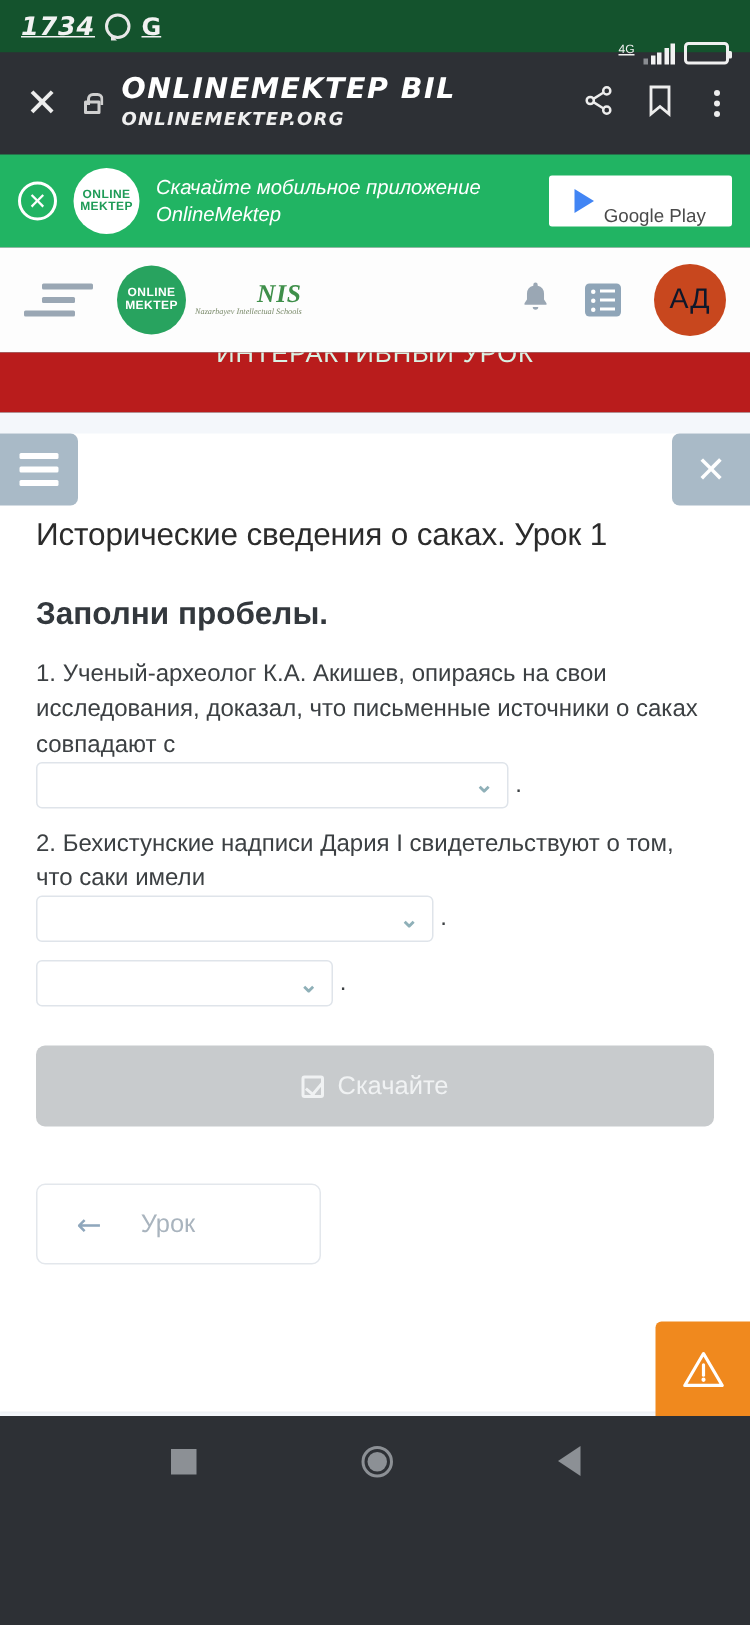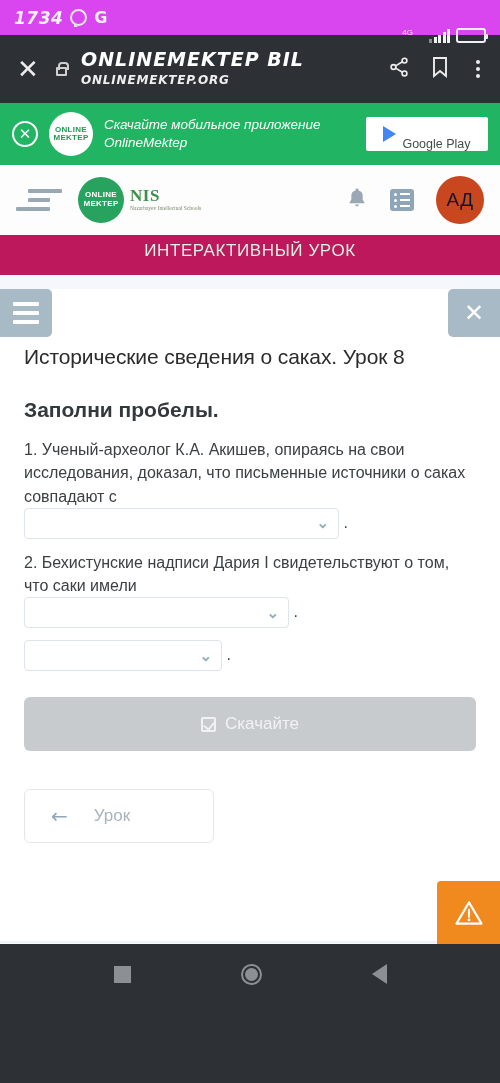--- a/index.html
+++ b/index.html
@@ -6,37 +6,38 @@
   html, body {
     width: 500px; height: 1083px;
     background: #2d3035;
     font-family: "Liberation Sans", sans-serif;
     overflow: hidden;
   }
   .phone { position: relative; width: 500px; height: 1083px; background:#2d3035; }
 
   
   .statusbar {
-    height: 35px; background:#d946ef; color:#f2f2f2;
+    height: 35px; background:#14532d; color:#f2f2f2;
     display:flex; align-items:center; justify-content:space-between;
     padding: 0 14px;
+    text-decoration: underline;
   }
   .sb-left { display:flex; align-items:center; gap:7px; }
   .sb-time {
     font-family:"DejaVu Sans", sans-serif;
     font-size:17px; font-weight:700; font-style:italic; letter-spacing:0.5px;
   }
   .wa-icon { width:17px; height:17px; border:2px solid #e8e8e8; border-radius:50%;
              position:relative; }
   .wa-icon::after{ content:""; position:absolute; left:2px; bottom:-3px;
              border-left:4px solid #e8e8e8; border-top:4px solid transparent;
              border-bottom: 0; }
   .g-letter{ font-size:16px; font-weight:600; font-family:"DejaVu Sans", sans-serif;}
   .sb-right{ display:flex; align-items:flex-end; gap:6px; }
-  .net-wrap{ display:flex; align-items:center; gap:16px;margin-top:36px;}
+  .net-wrap{ display:flex; align-items:center; gap:6px;margin-top:36px;}
   .net-label{ font-size:8px; align-self:flex-start; line-height:1; margin-bottom:2px;}
   .bars{ display:flex; align-items:flex-end; gap:1.5px; height:14px;}
   .bars i{ display:block; width:3px; background:#f2f2f2; }
   .bars i:nth-child(1){height:4px; background:#8a8d92;}
   .bars i:nth-child(2){height:6px;}
   .bars i:nth-child(3){height:8px;}
   .bars i:nth-child(4){height:11px;}
   .bars i:nth-child(5){height:14px;}
   .battery{ width:30px; height:15px; border:2px solid #f0f0f0; border-radius:3px;
             position:relative; padding:1px; }
@@ -88,40 +89,40 @@
   .indent-ic{ width:34px; display:flex; flex-direction:column; gap:5px; flex:0 0 auto;}
   .indent-ic span{ height:4px; background:#9aa7b4; border-radius:1px; display:block;}
   .indent-ic span:nth-child(1){ width:34px; margin-left:12px;}
   .indent-ic span:nth-child(2){ width:22px; margin-left:12px;}
   .indent-ic span:nth-child(3){ width:34px; }
   .hdr-logos{ display:flex; align-items:center; gap:6px; margin-left:28px;}
   .om-circle{ width:46px; height:46px; border-radius:50%; background:#28a35f;
               display:flex; flex-direction:column; align-items:center; justify-content:center;
               line-height:1.1; }
   .om-circle b{ font-size:8px; color:#fff; letter-spacing:0.3px;}
-  .nis-logo{ display:flex; flex-direction:column; align-items:flex-start; line-height:1.05;}
+  .nis-logo{ display:flex; flex-direction:column; align-items:flex-end; line-height:1.05;font-style:italic;}
   .nis-main{ font-family:"Liberation Serif", serif; font-size:17px; color:#3f8f4a;
              font-weight:700; letter-spacing:0.5px;}
   .nis-sub{ font-family:"Liberation Serif", serif; font-size:5.5px; color:#7a8a6a;
             text-align:center; line-height:1.35;}
   .hdr-right{ margin-left:auto; display:flex; align-items:center; gap:22px;}
   .bell{ color:#9aa7b4; }
   .listic{ width:24px; height:22px; background:#8fa5b8; border-radius:3px;
            display:flex; flex-direction:column; justify-content:center; gap:3px;
            padding:0 4px;}
   .listic .row{ display:flex; align-items:center; gap:3px;}
   .listic .row i{ width:3px; height:3px; border-radius:50%; background:#fff; display:block;}
   .listic .row u{ flex:1; height:2.5px; background:#fff; display:block; text-decoration:none;}
   .avatar{ width:48px; height:48px; border-radius:50%; background:#c8471e;
            color:#0f172a; display:flex; align-items:center; justify-content:center;
            font-size:19px; letter-spacing:0.5px;}
 
   
-  .lessonbar{ height:40px; background:#be185d; color:#d9f2e4; display:flex;
-              align-items:center; justify-content:center; overflow:hidden;
+  .lessonbar{ height:40px; background:#b91c1c; color:#d9f2e4; display:flex;
+              align-items:flex-start; justify-content:center; overflow:hidden;
               font-size:17px; letter-spacing:0.6px; }
   .lessonbar span{ margin-top:-9px; }
 
   
   .pagebody{ background:#f4f7fb; height:669px; position:relative; padding-top:14px;}
   .card{ background:#fff; margin:0 0 0 0; min-height:652px; position:relative;
          box-shadow:0 1px 2px rgba(0,0,0,.04); }
   .cardrow{ display:flex; justify-content:space-between; padding:0; }
   .sqbtn{ width:52px; height:48px; background:#a9bac7; color:#fff;
           display:flex; align-items:center; justify-content:center; border-radius:5px;}
@@ -293,21 +294,21 @@
               <i></i>
               <i></i>
             </span>
         </span>
         <span class="sqbtn right">
           <span>✕</span>
         </span>
       </div>
 
       <div class="inner">
-        <div class="lesson-title">Исторические сведения о саках. Урок 8</div>
+        <div class="lesson-title">Исторические сведения о саках. Урок 1</div>
         <div class="task-label">Заполни пробелы.</div>
 
         <div class="q-block">
           <span class="qtext">1. Ученый-археолог К.А. Акишев, опираясь на свои исследования, доказал, что письменные источники о саках совпадают с</span>
           <br>
           <span class="sel w1">
             <span class="chev">⌄</span>
           </span>
           <span class="dot">.</span>
         </div>

